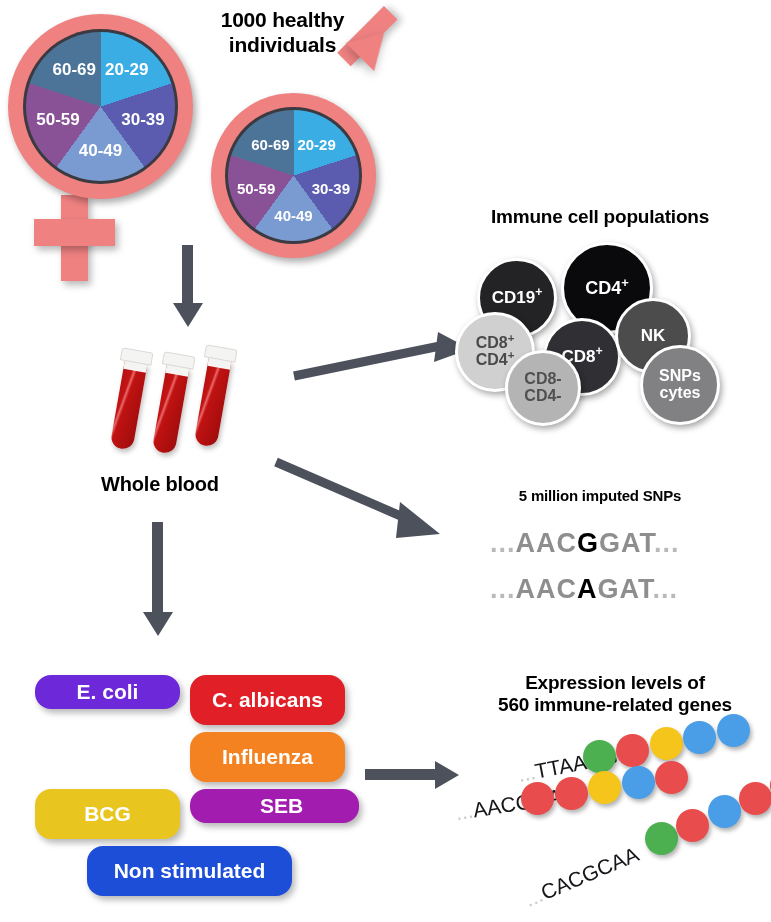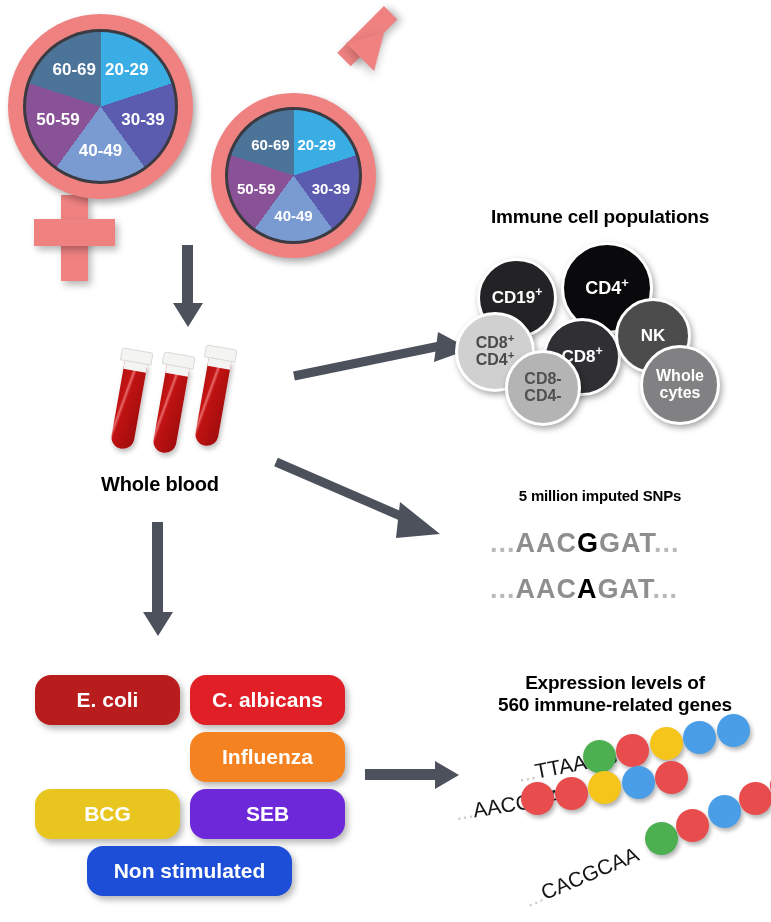--- a/index.html
+++ b/index.html
@@ -132,20 +132,24 @@
   .bead{
     position:absolute;border-radius:50%;
     box-shadow:2px 3px 4px rgba(0,0,0,.3);
   }
 </style>
 </head>
 <body>
 
 <div class="stage">
 
+  <div class="abs heading" id="title-individuals">
+    <div>1000 healthy</div>
+    <div>individuals</div>
+  </div>
 
   <div class="sym" id="female-symbol" style="left:0;top:0;">
     <div class="abs" id="female-stem-v"></div>
     <div class="abs" id="female-stem-h"></div>
     <div class="ring" style="left:8px;top:14px;width:185px;height:185px;"></div>
     <div class="dark" style="left:23px;top:29px;width:155px;height:155px;"></div>
     <div class="pie" id="female-pie" style="left:26px;top:32px;width:149px;height:149px;">
         <div class="slice" style="background: conic-gradient(rgb(58, 173, 228) 0deg, rgb(58, 173, 228) 72deg, transparent 72deg, transparent 360deg);"></div>
         <div class="pielabel" style="font-size: 17px; left: 100.774px; top: 38.3369px;">20-29</div>
         <div class="slice" style="background: conic-gradient(from 72deg, rgb(91, 92, 176) 0deg, rgb(91, 92, 176) 72deg, transparent 72deg, transparent 360deg);"></div>
@@ -233,49 +237,49 @@
       <div class="cell" style="left: 88px; top: 78px; width: 78px; height: 78px; background: rgb(48, 48, 52); color: rgb(255, 255, 255); font-size: 17px;">
         <div><span>CD8<sup>+</sup></span></div>
       </div>
       <div class="cell" style="left: 160px; top: 58px; width: 76px; height: 76px; background: rgb(76, 76, 76); color: rgb(255, 255, 255); font-size: 17px;">
         <div><span>NK</span></div>
       </div>
       <div class="cell" style="left: 50px; top: 110px; width: 76px; height: 76px; background: rgb(180, 180, 180); color: rgb(80, 80, 80); font-size: 16px;">
         <div><span>CD8-</span><br><span>CD4-</span></div>
       </div>
       <div class="cell" style="left: 185px; top: 105px; width: 80px; height: 80px; background: rgb(129, 129, 131); color: rgb(255, 255, 255); font-size: 16px;">
-        <div><span>Whole</span><br><span>cytes</span></div>
+        <div><span>SNPs</span><br><span>cytes</span></div>
       </div>
     </div>
 
   <div class="abs heading" id="title-snps">5 million imputed SNPs</div>
 
   <div class="abs" id="snp-block" style="left:490px;top:528px;width:260px;height:90px;">
     <div class="snpline" style="left:0;top:0;">
       <span class="snp-dim">...</span><span class="snp-mid">AAC</span><span class="snp-hot">G</span><span class="snp-mid">GAT</span><span class="snp-dim">...</span>
     </div>
     <div class="snpline" style="left:0;top:46px;">
       <span class="snp-dim">...</span><span class="snp-mid">AAC</span><span class="snp-hot">A</span><span class="snp-mid">GAT</span><span class="snp-dim">...</span>
     </div>
   </div>
 
   <div class="abs" id="stimuli-grid" style="left:35px;top:675px;width:310px;height:220px;">
-      <div class="stimbox" style="left: 0px; top: 0px; width: 145px; height: 50px; background: #b91c1c;">
+      <div class="stimbox" style="left: 0px; top: 0px; width: 145px; height: 34px; background: #6d28d9;">
         <span>E. coli</span>
       </div>
       <div class="stimbox" style="left: 155px; top: 0px; width: 155px; height: 50px; background: rgb(224, 31, 38);">
         <span>C. albicans</span>
       </div>
       <div class="stimbox" style="left: 155px; top: 57px; width: 155px; height: 50px; background: rgb(245, 130, 32);">
         <span>Influenza</span>
       </div>
       <div class="stimbox" style="left: 0px; top: 114px; width: 145px; height: 50px; background: rgb(232, 198, 31);">
         <span>BCG</span>
       </div>
-      <div class="stimbox" style="left: 155px; top: 114px; width: 155px; height: 50px; background: #6d28d9;">
+      <div class="stimbox" style="left: 155px; top: 114px; width: 155px; height: 34px; background: #a21caf; padding-left: 14px;">
         <span>SEB</span>
       </div>
       <div class="stimbox" style="left: 52px; top: 171px; width: 205px; height: 50px; background: #1d4ed8;">
         <span>Non stimulated</span>
       </div>
     </div>
 
   <div>
     <div class="arrow-shaft" style="left:365px;top:769px;width:72px;height:11px;"></div>
     <div class="arrow-head ah-right" style="left:435px;top:761px;"></div>

